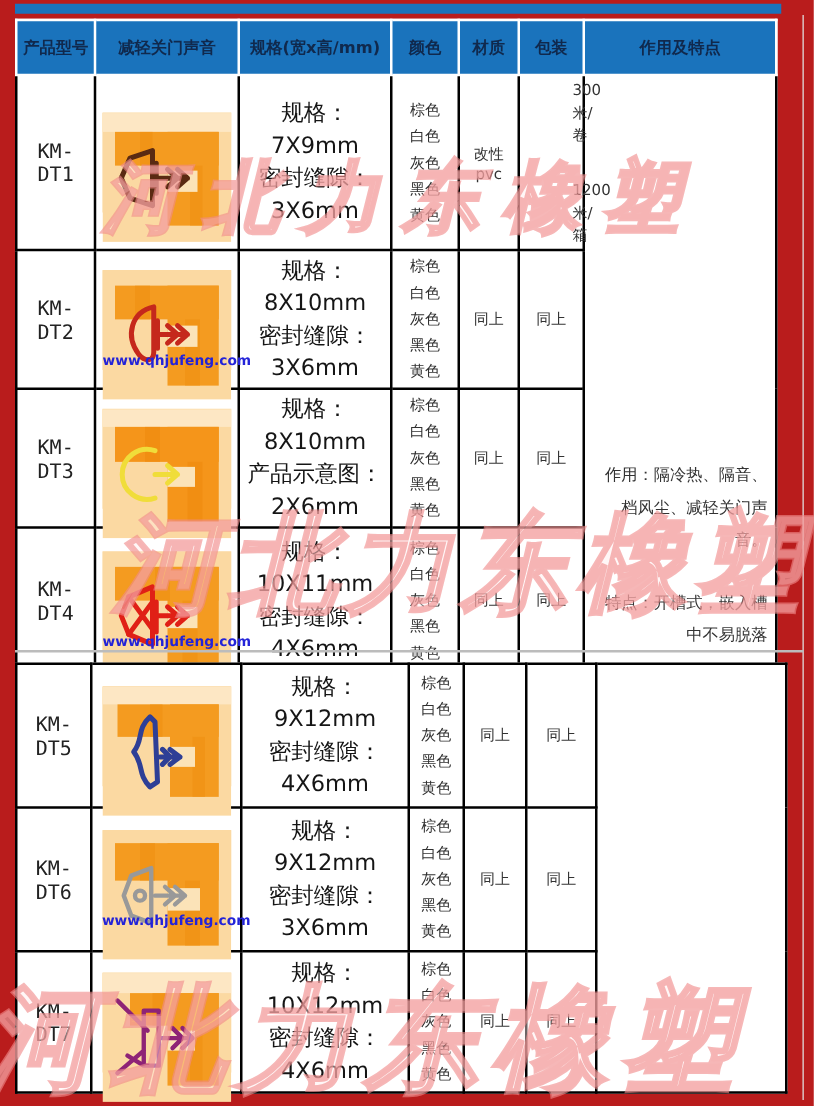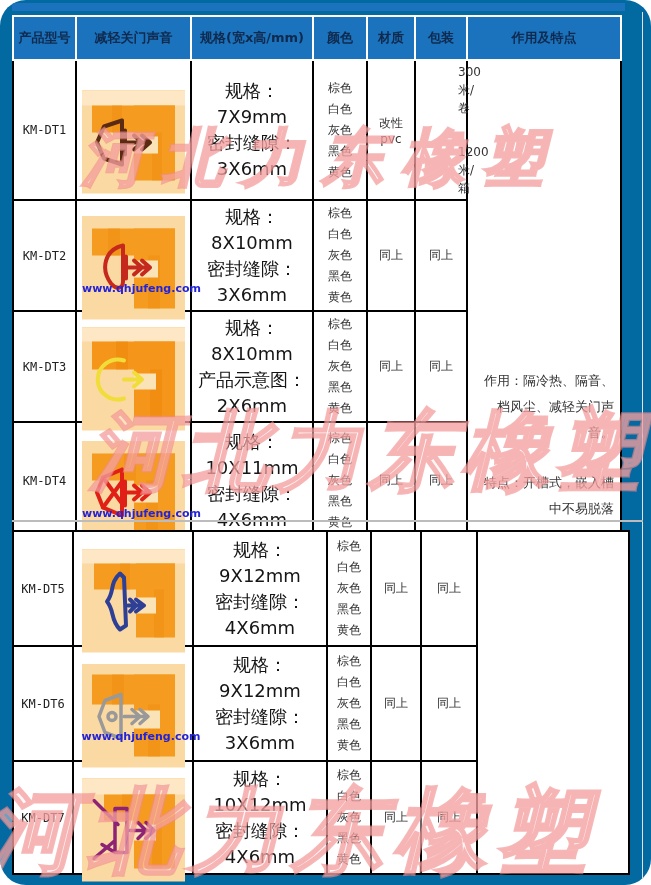--- a/index.html
+++ b/index.html
@@ -1,27 +1,27 @@
 <!DOCTYPE html>
 <html><head>
 <meta charset="utf-8">
 <style>
   html,body{margin:0;padding:0;}
   body{width:651px;height:885px;background:#fff;font-family:"DejaVu Sans",sans-serif;}
-  .page{position:relative;width:651px;height:885px;background:#0369a1;overflow:hidden;border-radius:26px;}
+  .page{position:relative;width:651px;height:885px;background:#b91c1c;overflow:hidden;}
   .topstrip{position:absolute;left:12px;top:3px;width:613px;height:8px;background:#1a73bc;}
   .rightedge{position:absolute;left:642px;top:12px;width:1px;height:868px;background:#e2e2e2;}
   table{border-collapse:collapse;table-layout:fixed;position:absolute;left:12px;background:#fff;}
   .t1{top:15px;width:608px;}
   .t2{top:530px;width:616px;}
   th{background:#1a73bc;color:#10294d;font-size:13px;font-weight:bold;
      border:2px solid #fff;height:42px;padding:0;}
   td{border:2px solid #000000;text-align:center;vertical-align:middle;
      color:#333;font-size:12px;padding:2px;}
-  .model{font-family:"DejaVu Sans Mono","Liberation Mono",monospace;font-size:12px;color:#222;}
+  .model{font-family:"DejaVu Sans Mono","Liberation Mono",monospace;font-size:16px;color:#222;}
   .speccell{font-size:18px;color:#151515;line-height:26px;}
   .colorscell{line-height:21px;font-size:12px;color:#303030;}
   .packcell div{line-height:18px;margin-left:40px;}
   .pack-top{margin-bottom:26px;}
   .features{vertical-align:bottom;padding-bottom:16px;font-size:13px;color:#333;line-height:26px;text-align:right;}
   .features p{margin:0 4px;}
   .features p:first-child{margin-bottom:24px;}
   .thumb{position:relative;width:103px;height:80px;margin:0 auto;background:#fbd9a2;}
   .thumb svg{display:block;width:103px;height:104px;}
   .url{position:absolute;bottom:1px;left:0;right:0;text-align:center;font-size:11px;

